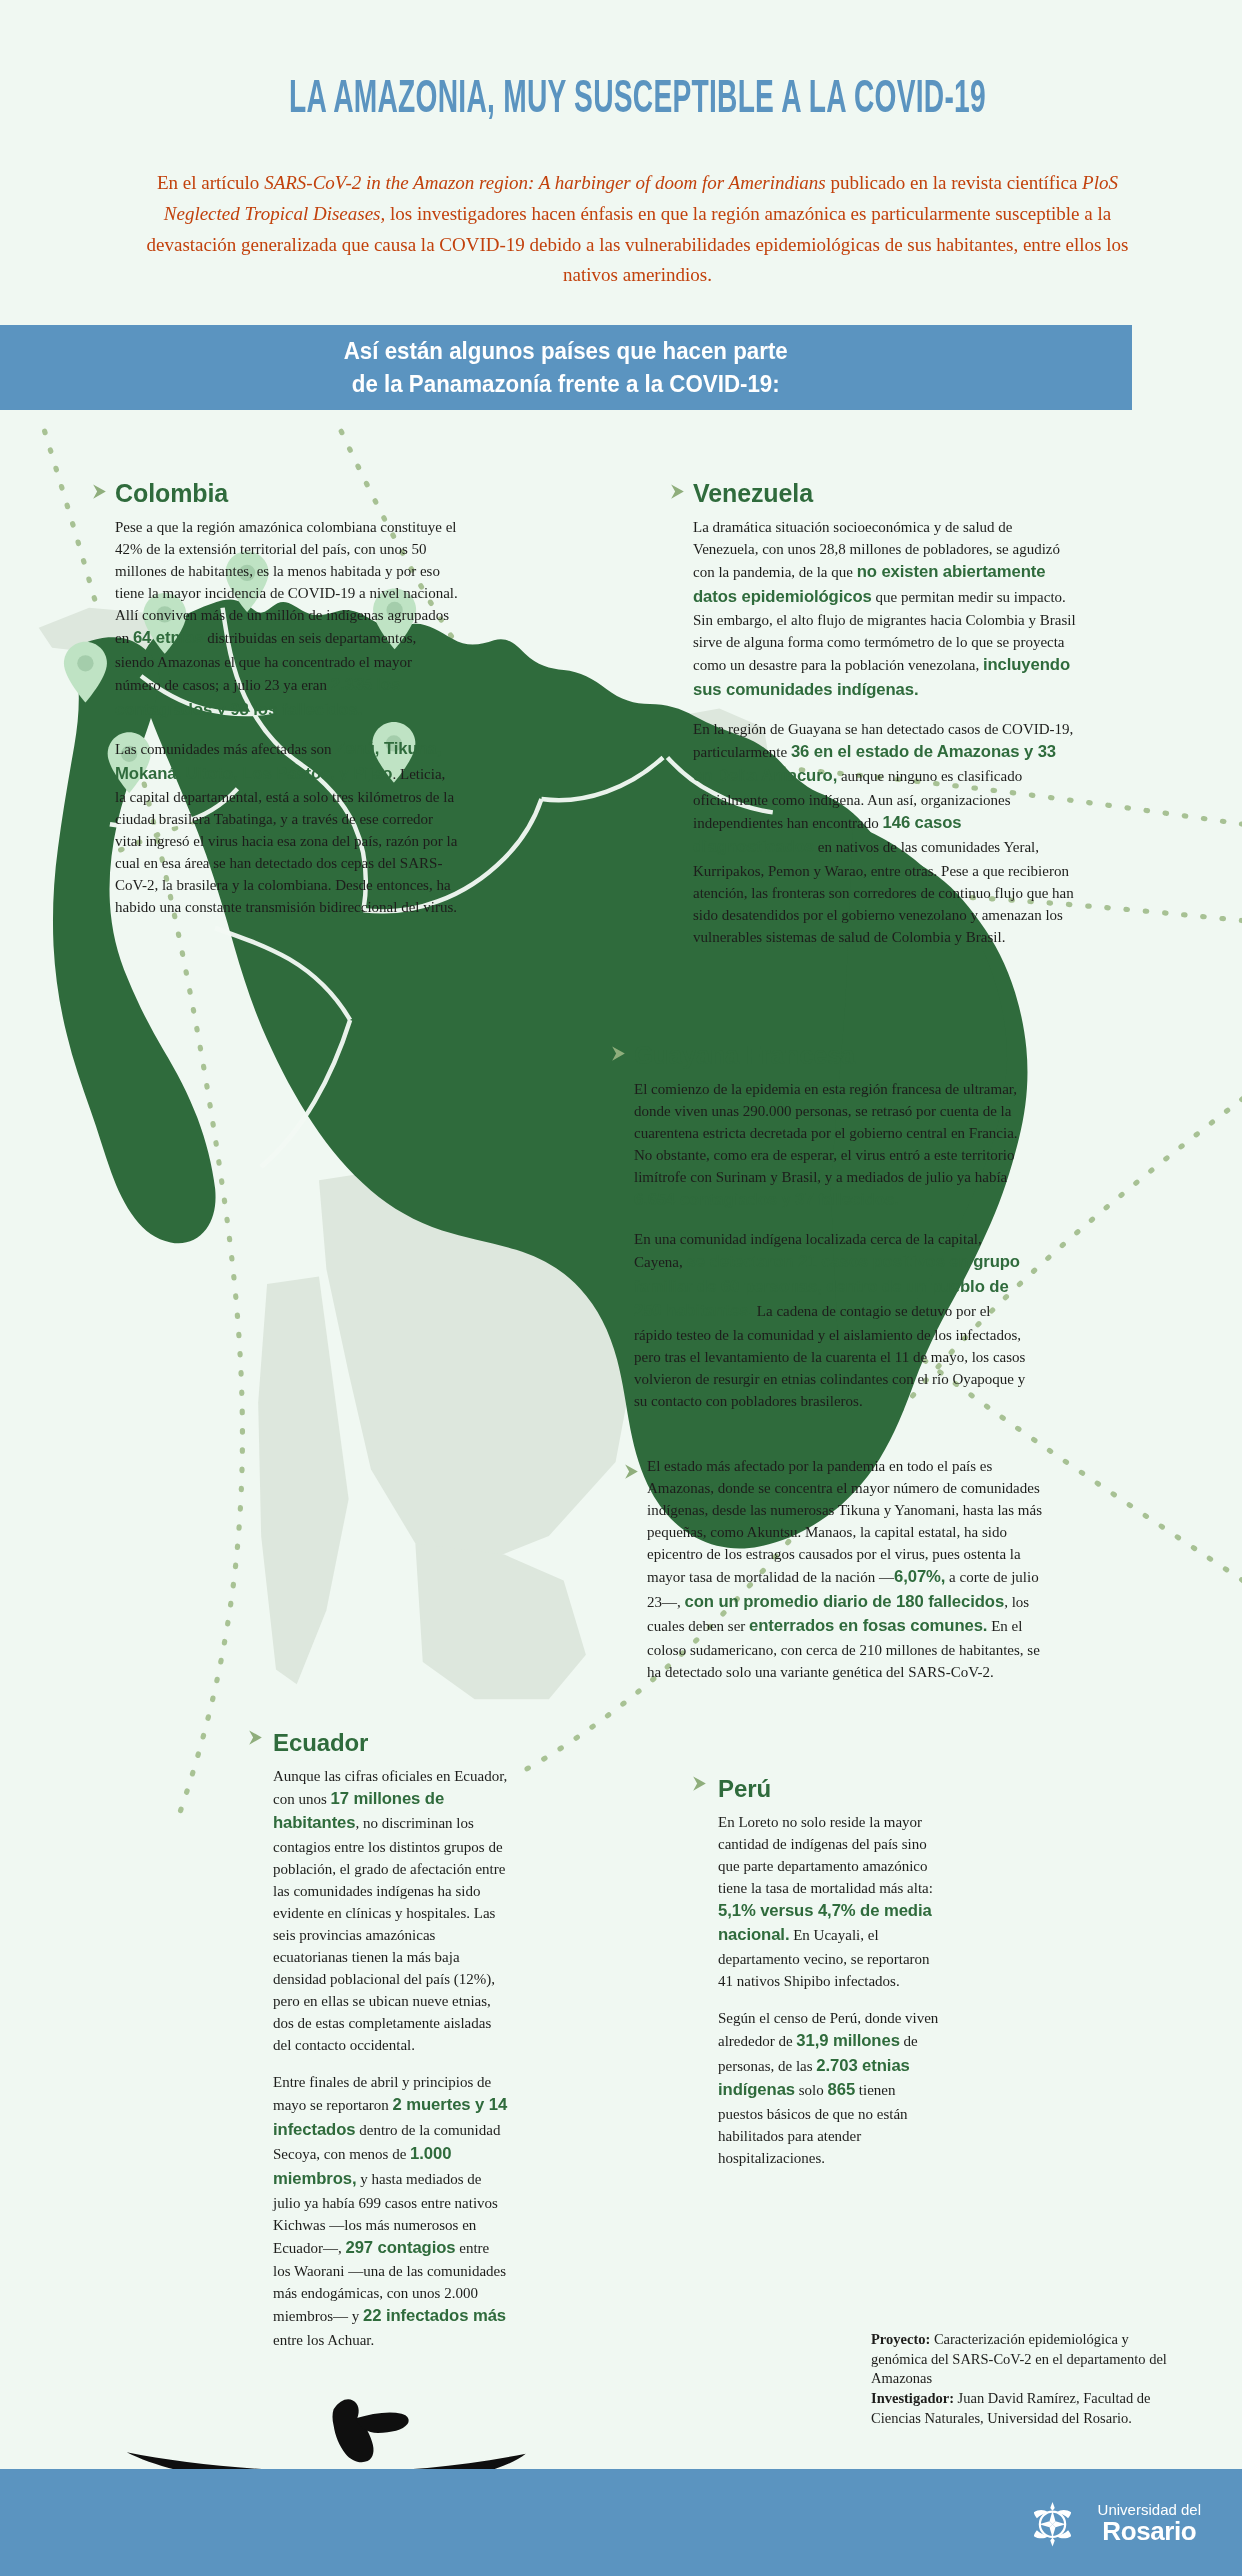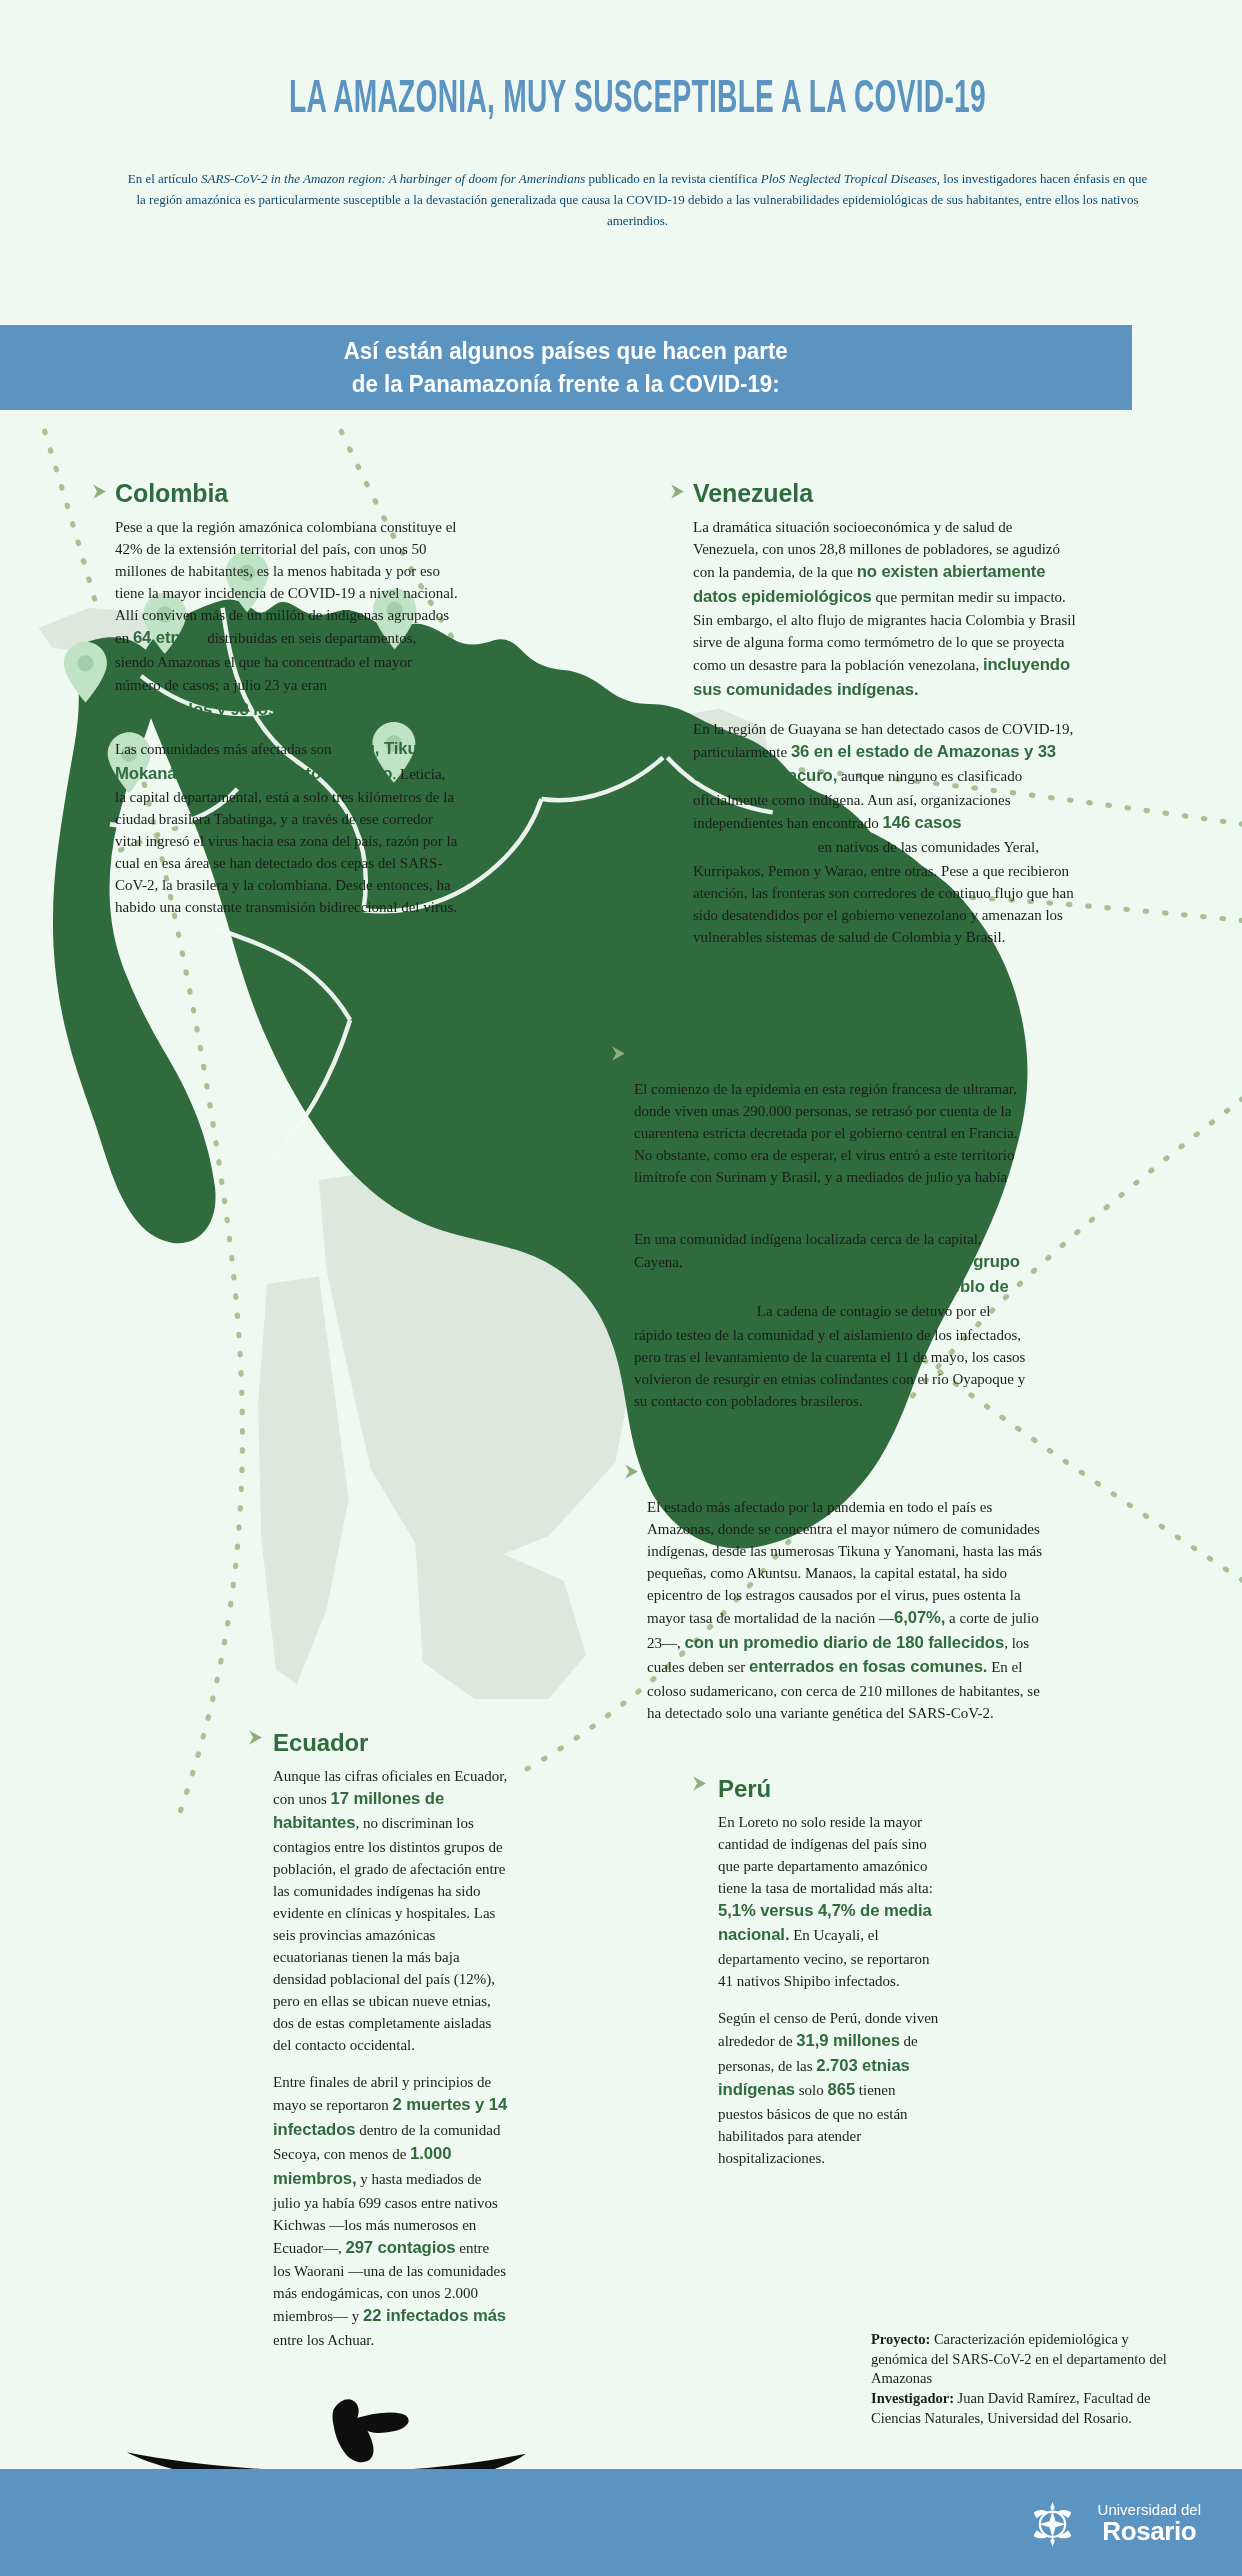--- a/index.html
+++ b/index.html
@@ -42,24 +42,24 @@
     transform: scaleX(0.60);
     transform-origin: center top;
     white-space: nowrap;
     line-height: 1.05;
   }
 
   .intro {
     position: absolute;
     left: 110px; top: 168px;
     width: 1023px;
-    font-size: 13px;
+    font-size: 19px;
     line-height: 1.62;
     text-align: center;
-    color: #0c4a6e;
+    color: #c2410c;
   }
   .intro em { font-style: italic; }
 
   
   .banner {
     position: absolute;
     left: 0; top: 325px;
     width: 1132px;
     height: 85px;
     background: #5b94c0;
@@ -378,21 +378,20 @@
     </svg>
   <h2>Guayana Francesa</h2>
   <p><span>El comienzo de la epidemia en esta región francesa de ultramar, donde viven unas 290.000 personas, se retrasó por cuenta de la cuarentena estricta decretada por el gobierno central en Francia. No obstante, como era de esperar, el virus entró a este territorio limítrofe con Surinam y Brasil, y a mediados de julio ya había </span><span class="hl">6.654 contagiados y 37 fallecidos.</span></p>
   <p><span>En una comunidad indígena localizada cerca de la capital, Cayena, </span><span class="hl">se detectaron 21 casos positivos en grupo familiar de 60 personas, dentro de un pueblo de 250 habitantes.</span><span> La cadena de contagio se detuvo por el rápido testeo de la comunidad y el aislamiento de los infectados, pero tras el levantamiento de la cuarenta el 11 de mayo, los casos volvieron de resurgir en etnias colindantes con el río Oyapoque  y su contacto con pobladores brasileros.</span></p>
 </div>
 
 <div class="block" id="blk-brasil">
   <svg class="arrow" style="left:-25px; top:7.4px;" viewBox="0 0 24 24">
       <path fill="currentColor" d="M4 3 L20 12 L4 21 L9 12 Z"></path>
     </svg>
-  <h2>Brasil</h2>
   <p><span>El estado más afectado por la pandemia en todo el país es Amazonas, donde se concentra el mayor número de comunidades indígenas, desde las numerosas Tikuna y Yanomani, hasta las más pequeñas, como Akuntsu. Manaos, la capital estatal, ha sido epicentro de los estragos causados por el virus, pues ostenta la mayor tasa de mortalidad de la nación —</span><span class="hl">6,07%,</span><span> a corte de julio 23—, </span><span class="hl">con un promedio diario de 180 fallecidos</span><span>, los cuales deben ser </span><span class="hl">enterrados en fosas comunes.</span><span> En el coloso sudamericano, con cerca de 210 millones de habitantes, se ha detectado solo una variante genética del SARS-CoV-2.</span></p>
 </div>
 
 <div class="block" id="blk-ecuador">
   <svg class="arrow" style="left:-27px; top:3px;" viewBox="0 0 24 24">
       <path fill="currentColor" d="M4 3 L20 12 L4 21 L9 12 Z"></path>
     </svg>
   <h2>Ecuador</h2>
   <p><span>Aunque las cifras oficiales en Ecuador, con unos </span><span class="hl">17 millones de habitantes</span><span>, no discriminan los contagios entre los distintos grupos de población, el grado de afectación entre las comunidades indígenas ha sido evidente en clínicas y hospitales. Las seis provincias amazónicas ecuatorianas tienen la más baja densidad poblacional del país (12%), pero en ellas se ubican nueve etnias, dos de estas completamente aisladas del contacto occidental.</span></p>
   <p><span>Entre finales de abril y principios de mayo se reportaron </span><span class="hl">2 muertes y 14 infectados</span><span> dentro de la comunidad Secoya, con menos de </span><span class="hl">1.000 miembros,</span><span> y hasta mediados de julio ya había 699 casos entre nativos Kichwas —los más numerosos en Ecuador—, </span><span class="hl">297 contagios</span><span> entre los Waorani —una de las comunidades más endogámicas, con unos 2.000 miembros— y </span><span class="hl">22 infectados más</span><span> entre los Achuar.</span></p>

